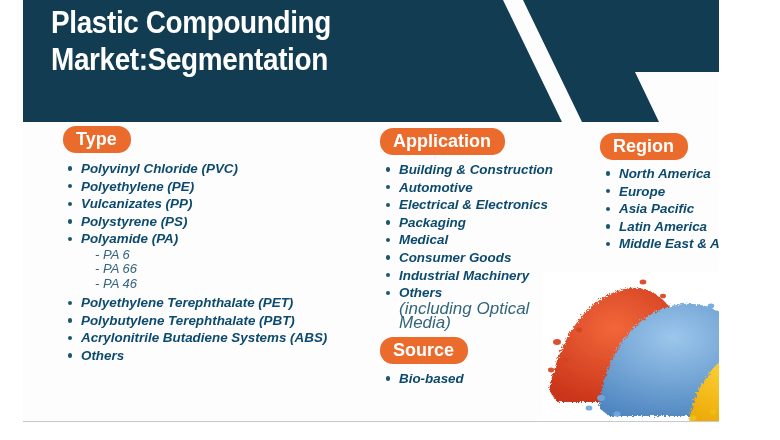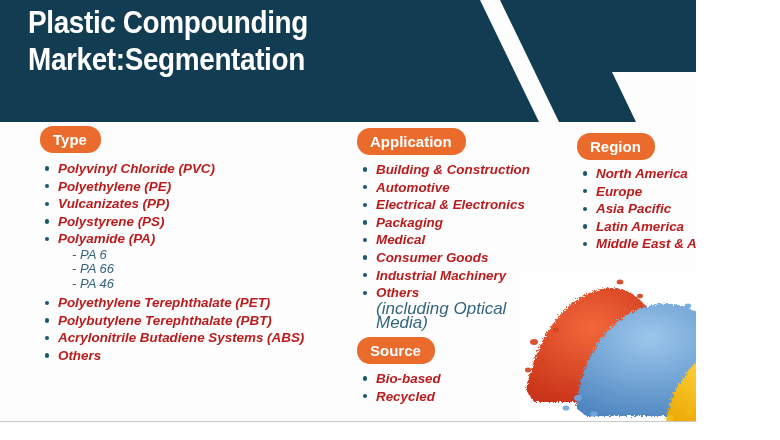--- a/index.html
+++ b/index.html
@@ -2,59 +2,59 @@
 <html><head>
 <meta charset="utf-8">
 <style>
   html,body{margin:0;padding:0;}
   body{
     width:780px;height:440px;
     background:#ffffff;
     font-family:"Liberation Sans","DejaVu Sans",sans-serif;
     overflow:hidden;position:relative;
   }
-  .page{position:absolute;inset:0;width:696px;height:440px;background:#fdfdfd;overflow:hidden;}
+  .page{position:absolute;inset:0;width:696px;height:440px;background:#fdfdfd;overflow:hidden;margin-left:23px;}
 
   
   .header{position:absolute;left:0;top:0;width:780px;height:122px;}
   .hdr-svg{position:absolute;left:0;top:0;}
   .hdr-title{
     position:absolute;left:28px;top:4px;width:520px;
     color:#ffffff;font-weight:bold;
     font-size:31px;line-height:37px;letter-spacing:-0.4px;
     font-family:"Liberation Sans","DejaVu Sans",sans-serif;
     transform:scaleX(0.90);transform-origin:left top;
     white-space:pre-line;
   }
 
   
   .pill{
     position:absolute;
     background:#EA6B2C;
     border-radius:13px;
     color:#ffffff;
     font-weight:bold;
-    font-size:15px;
+    font-size:18px;
     line-height:27px;
     padding:0 14px 0 13px;
     height:27px;
     box-sizing:border-box;
     white-space:nowrap;
   }
 
   
   .list{position:absolute;color:#1B5670;}
   .li{
     position:relative;
     padding-left:14px;
     font-style:italic;
     font-weight:bold;
     font-size:13.4px;
     line-height:17.6px;
-    color:#b91c1c;
+    color:#0c4a6e;
     white-space:nowrap;
   }
   .li .dot{
     position:absolute;left:1px;top:6.4px;
     width:4.4px;height:4.4px;border-radius:50%;
     background:#1B5670;
   }
   .sub{
     padding-left:28px;
     font-style:italic;
@@ -145,21 +145,20 @@
     <div class="li"><span class="dot"></span><span>Medical</span></div>
     <div class="li"><span class="dot"></span><span>Consumer Goods</span></div>
     <div class="li"><span class="dot"></span><span>Industrial Machinery</span></div>
     <div class="li"><span class="dot"></span><span>Others</span></div>
     <div class="note">(including Optical Media)</div>
   </div>
 
   <div class="pill" id="pill-source">Source</div>
   <div class="list" id="list-source">
     <div class="li"><span class="dot"></span><span>Bio-based</span></div>
-    <div class="li"><span class="dot"></span><span>Recycled</span></div>
   </div>
 
   <div class="pill" id="pill-region">Region</div>
   <div class="list" id="list-region">
     <div class="li"><span class="dot"></span><span>North America</span></div>
     <div class="li"><span class="dot"></span><span>Europe</span></div>
     <div class="li"><span class="dot"></span><span>Asia Pacific</span></div>
     <div class="li"><span class="dot"></span><span>Latin America</span></div>
     <div class="li"><span class="dot"></span><span>Middle East &amp; Africa</span></div>
   </div>

